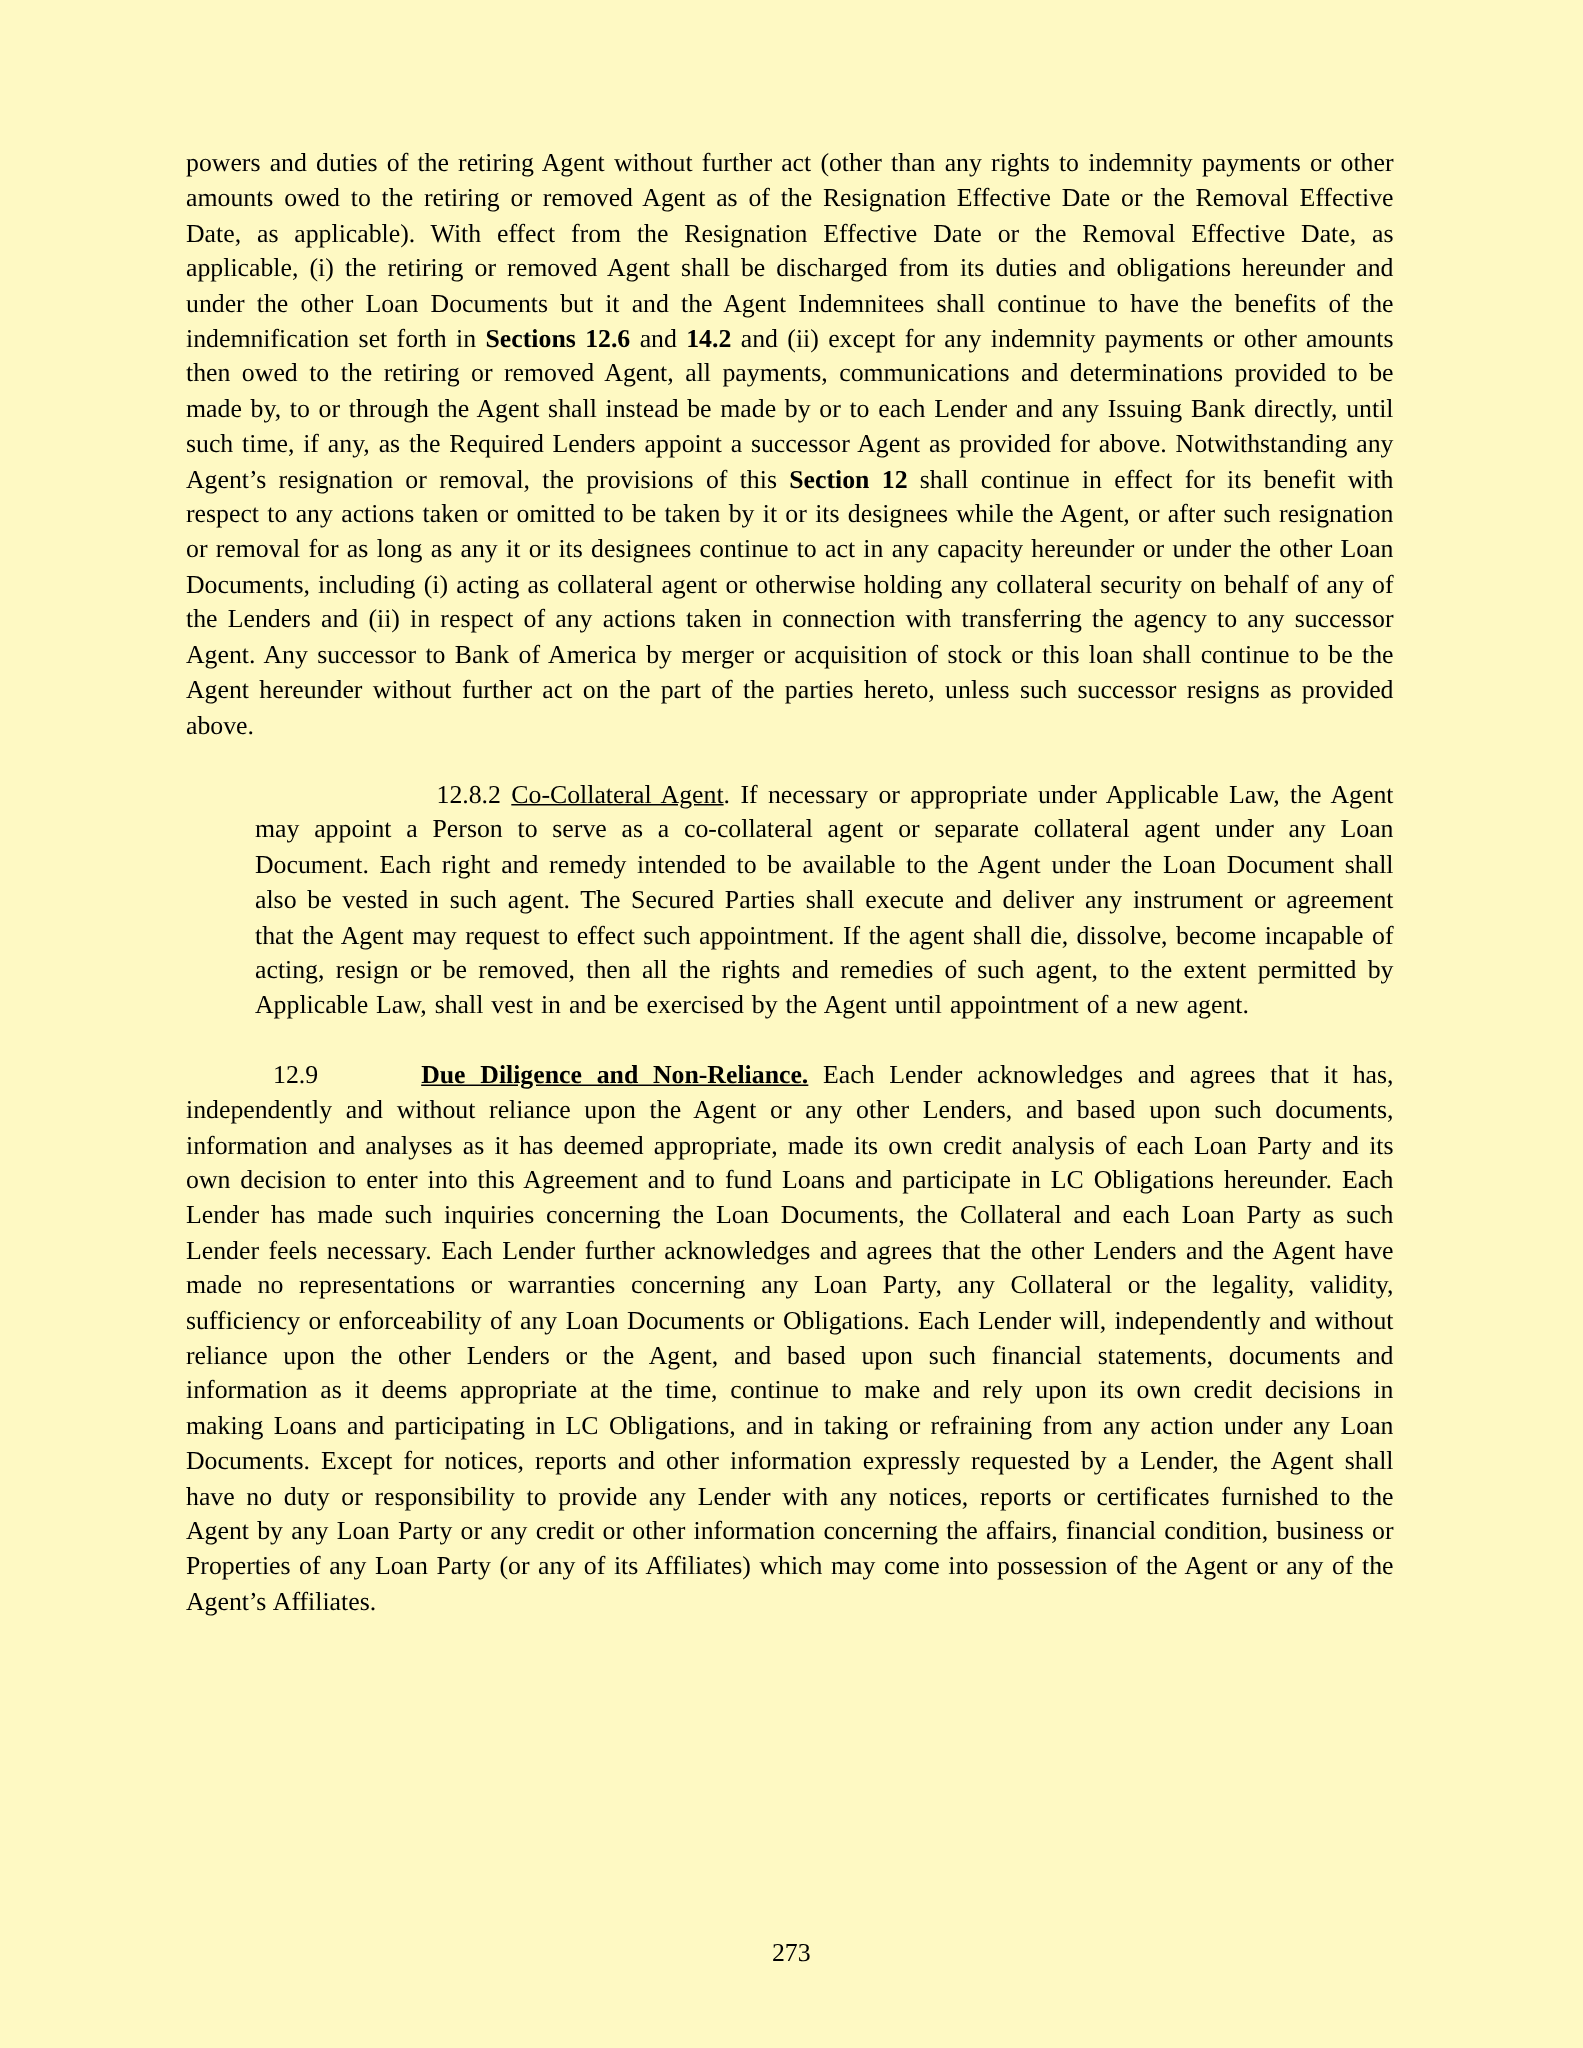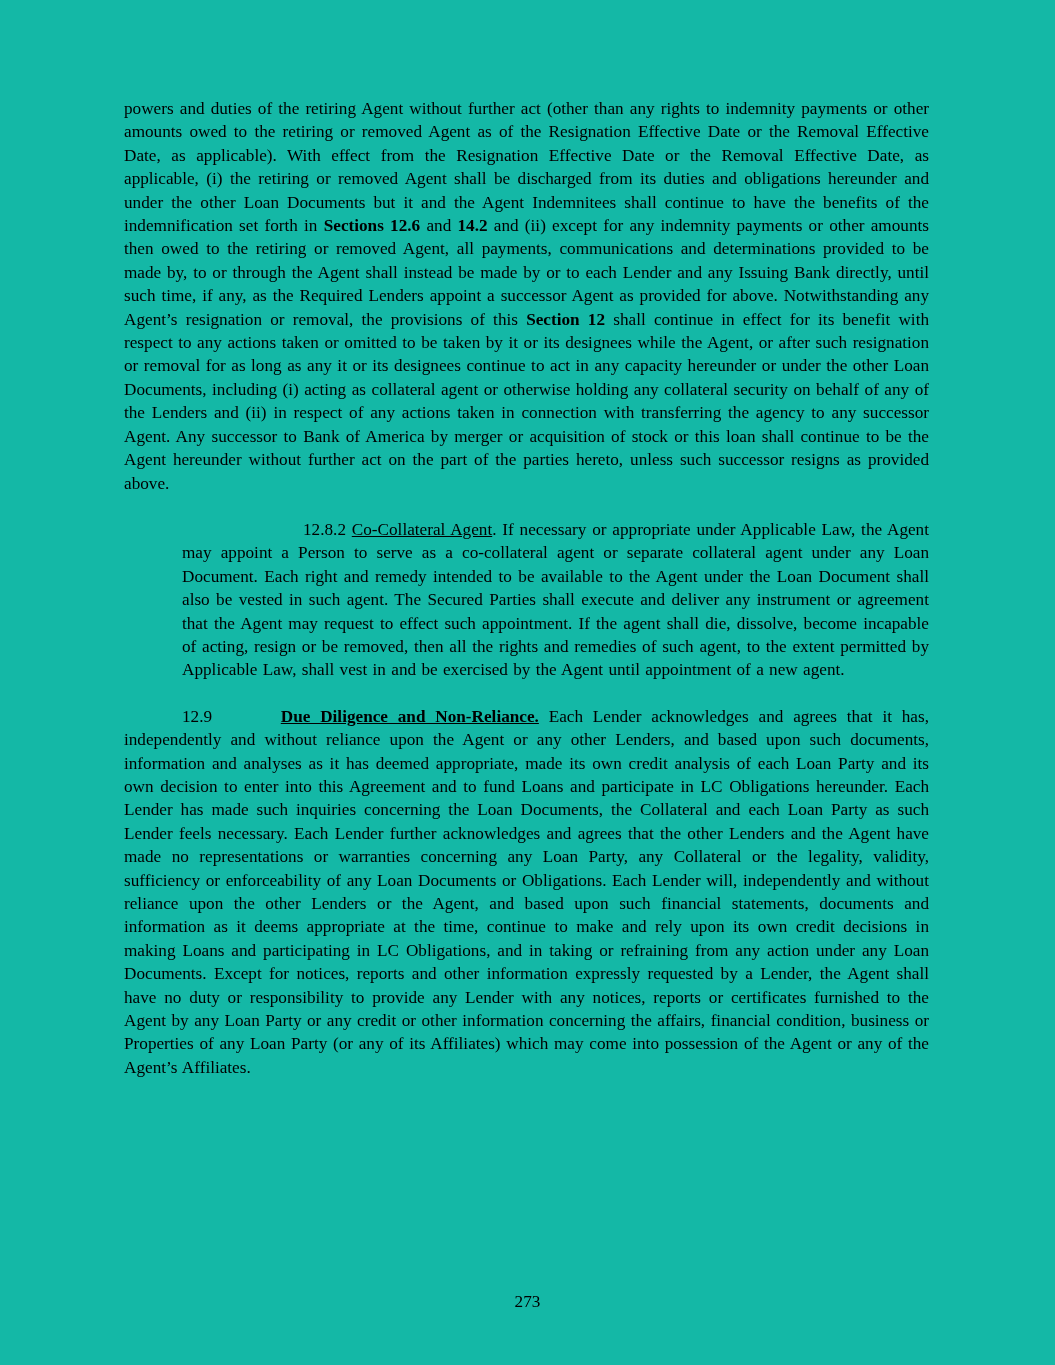--- a/index.html
+++ b/index.html
@@ -5,35 +5,35 @@
   html, body {
     margin: 0;
     padding: 0;
     background: #ffffff;
   }
   .page {
     position: relative;
     width: 1055px;
     height: 1365px;
     box-sizing: border-box;
-    background: #14b8a6;
+    background: #fef9c3;
     color: #000000;
     font-family: "Liberation Serif", serif;
     font-size: 17.2px;
     line-height: 23.4px;
     padding: 97px 126px 1px 124px;
     overflow: hidden;
   }
   .para {
     text-align: justify;
     margin: 0 0 23px 0;
     word-spacing: 0.06em;
   }
   .para-sub {
-    margin-left: 58px;
+    margin-left: 46px;
     text-indent: 121px;
   }
   .para-section {
     text-indent: 58px;
   }
   .page-number {
     position: absolute;
     left: 0;
     right: 0;
     bottom: 52px;

